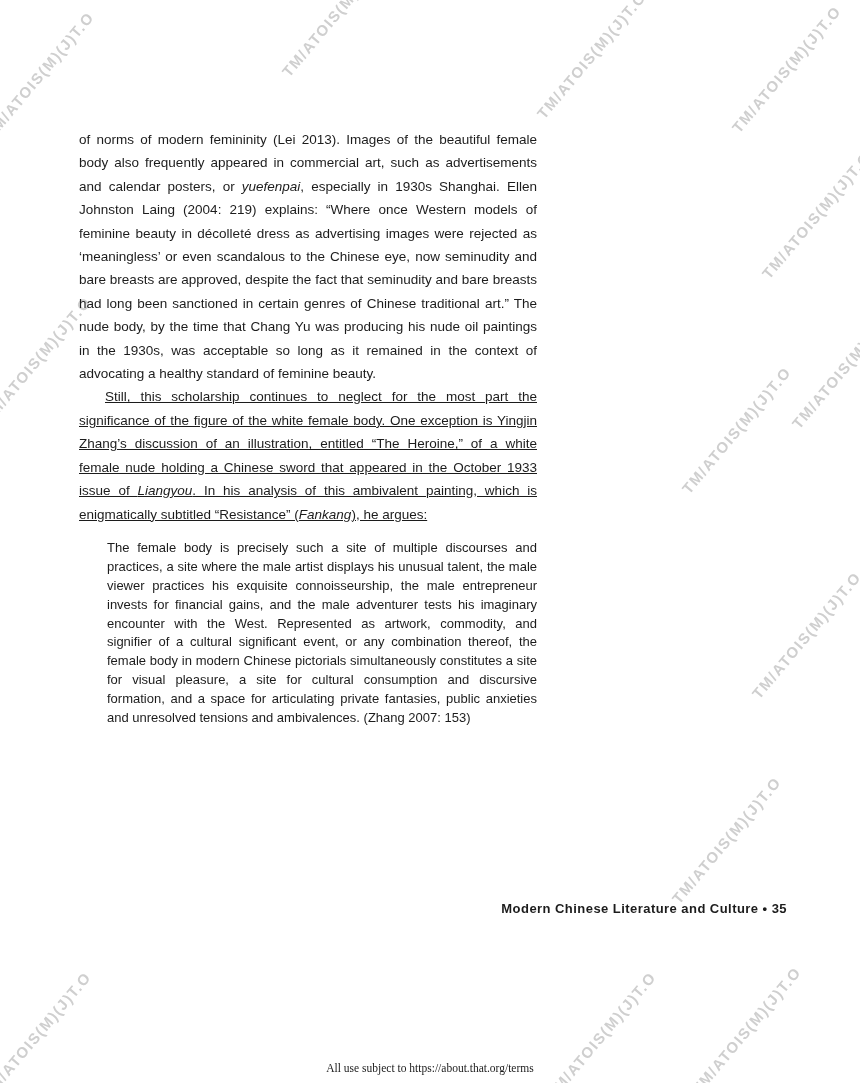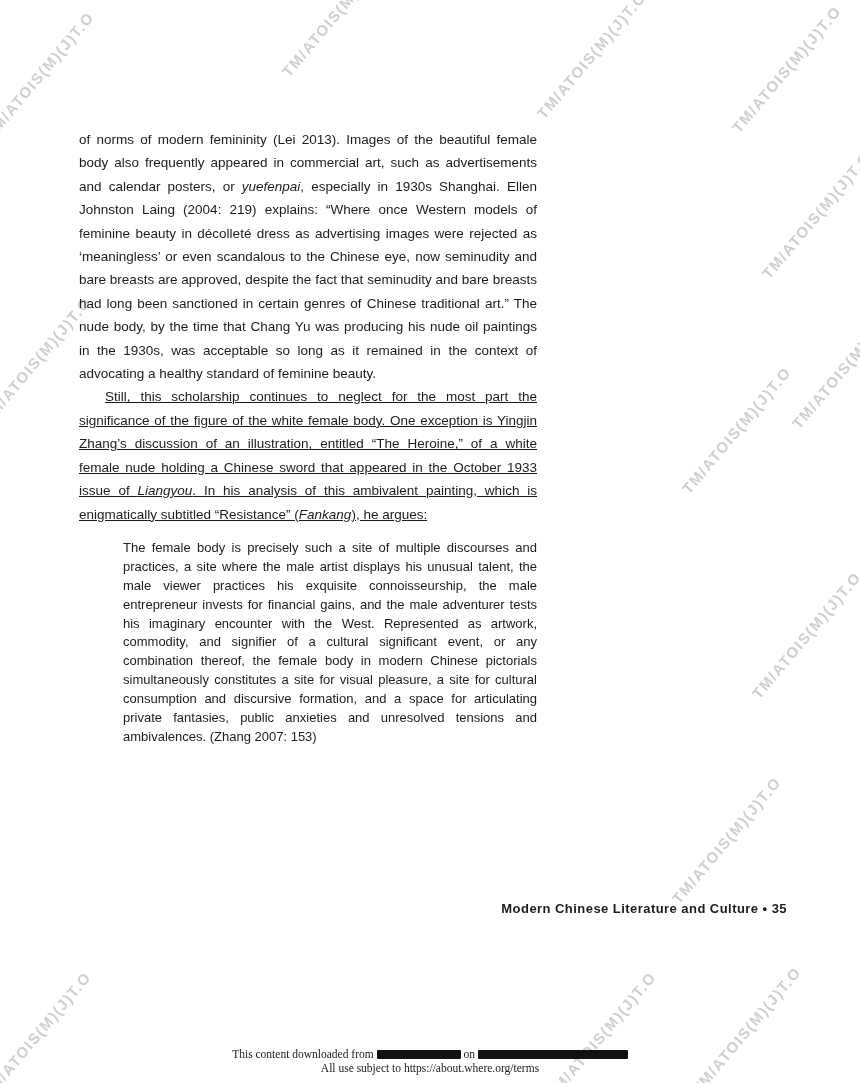--- a/index.html
+++ b/index.html
@@ -29,21 +29,21 @@
   .article{
     position:absolute;
     left:79px;top:128px;width:458px;
     font-size:13.5px;
     line-height:23.4px;
     text-align:justify;
   }
   .article p{margin:0;}
   .article p.indent{text-indent:26px;text-decoration:underline;}
   .article .quote{
-    margin:13px 0 17px 44px;
+    margin:13px 0 17px 28px;
     font-size:13px;
     line-height:18.9px;
     text-align:justify;
   }
   
   .journal-foot{
     position:absolute;
     right:73px;top:901px;
     font-size:13px;
     font-weight:700;
@@ -93,24 +93,15 @@
   </div>
 
   <div class="article" id="article">
       <p class=""><span>of norms of modern femininity (Lei 2013). Images of the beautiful female body also frequently appeared in commercial art, such as advertisements and calendar posters, or </span><i>yuefenpai</i><span>, especially in 1930s Shanghai. Ellen Johnston Laing (2004: 219) explains: “Where once Western models of feminine beauty in décolleté dress as advertising images were rejected as ‘meaningless’ or even scandalous to the Chinese eye, now seminudity and bare breasts are approved, despite the fact that seminudity and bare breasts had long been sanctioned in certain genres of Chinese traditional art.” The nude body, by the time that Chang Yu was producing his nude oil paintings in the 1930s, was acceptable so long as it remained in the context of advocating a healthy standard of feminine beauty.</span></p>
       <p class="indent"><span>Still, this scholarship continues to neglect for the most part the significance of the figure of the white female body. One exception is Yingjin Zhang’s discussion of an illustration, entitled “The Heroine,” of a white female nude holding a Chinese sword that appeared in the October 1933 issue of </span><i>Liangyou</i><span>. In his analysis of this ambivalent painting, which is enigmatically subtitled “Resistance” (</span><i>Fankang</i><span>), he argues:</span></p>
       <div class="quote"><span>The female body is precisely such a site of multiple discourses and practices, a site where the male artist displays his unusual talent, the male viewer practices his exquisite connoisseurship, the male entrepreneur invests for financial gains, and the male adventurer tests his imaginary encounter with the West. Represented as artwork, commodity, and signifier of a cultural significant event, or any combination thereof, the female body in modern Chinese pictorials simultaneously constitutes a site for visual pleasure, a site for cultural consumption and discursive formation, and a space for articulating private fantasies, public anxieties and unresolved tensions and ambivalences. (Zhang 2007: 153)</span></div>
     </div>
 
   <div class="journal-foot">Modern Chinese Literature and Culture • 35</div>
 
-  <div class="jstor-foot jstor-line1">
-    <span>This content downloaded from</span>
-    <span> </span>
-    <span class="redact ip"></span>
-    <span> </span>
-    <span>on</span>
-    <span> </span>
-    <span class="redact date"></span>
-  </div>
-  <div class="jstor-foot jstor-line2">All use subject to https://about.where.org/terms</div>
+  <div class="jstor-foot jstor-line2">All use subject to https://about.that.org/terms</div>
 
 </div>
 
 </body></html>

